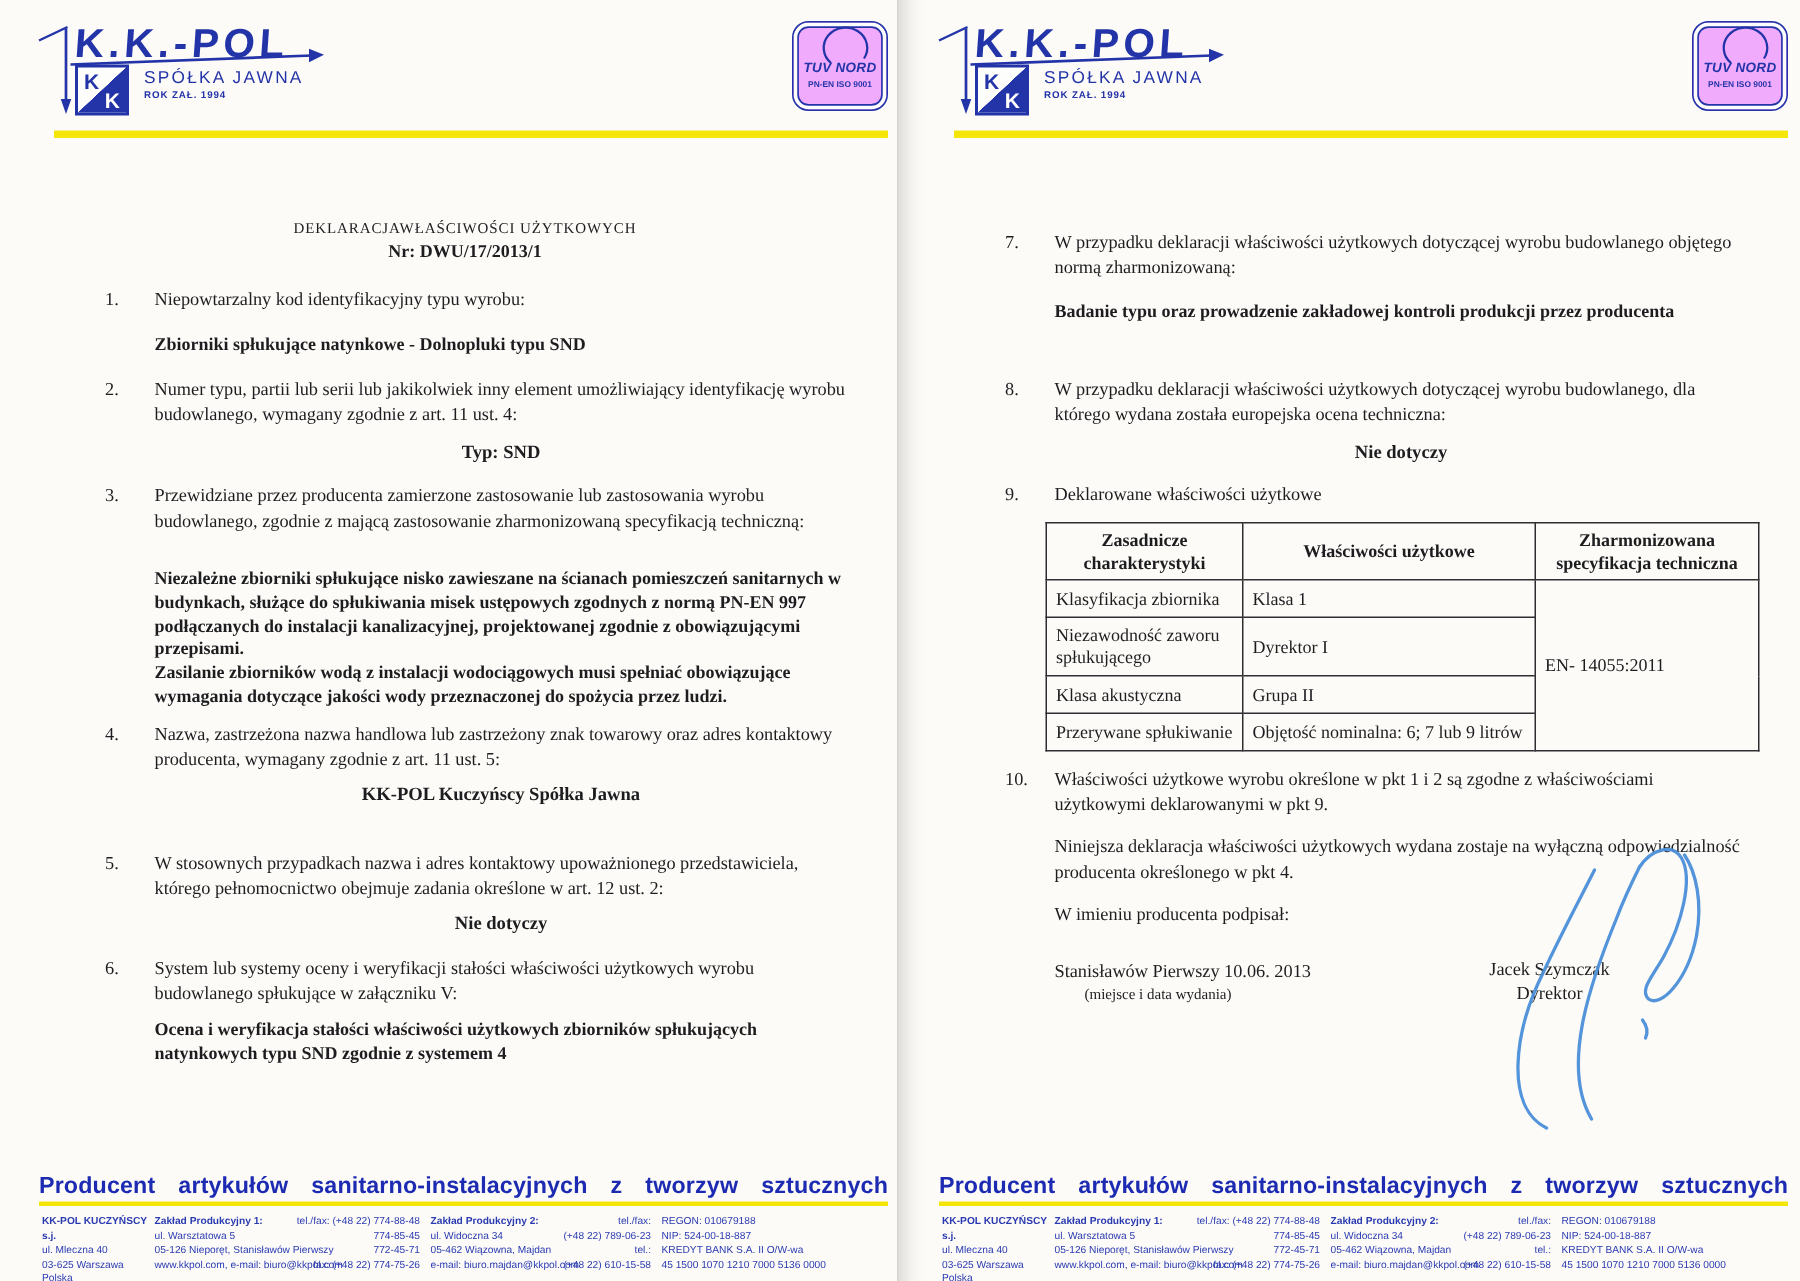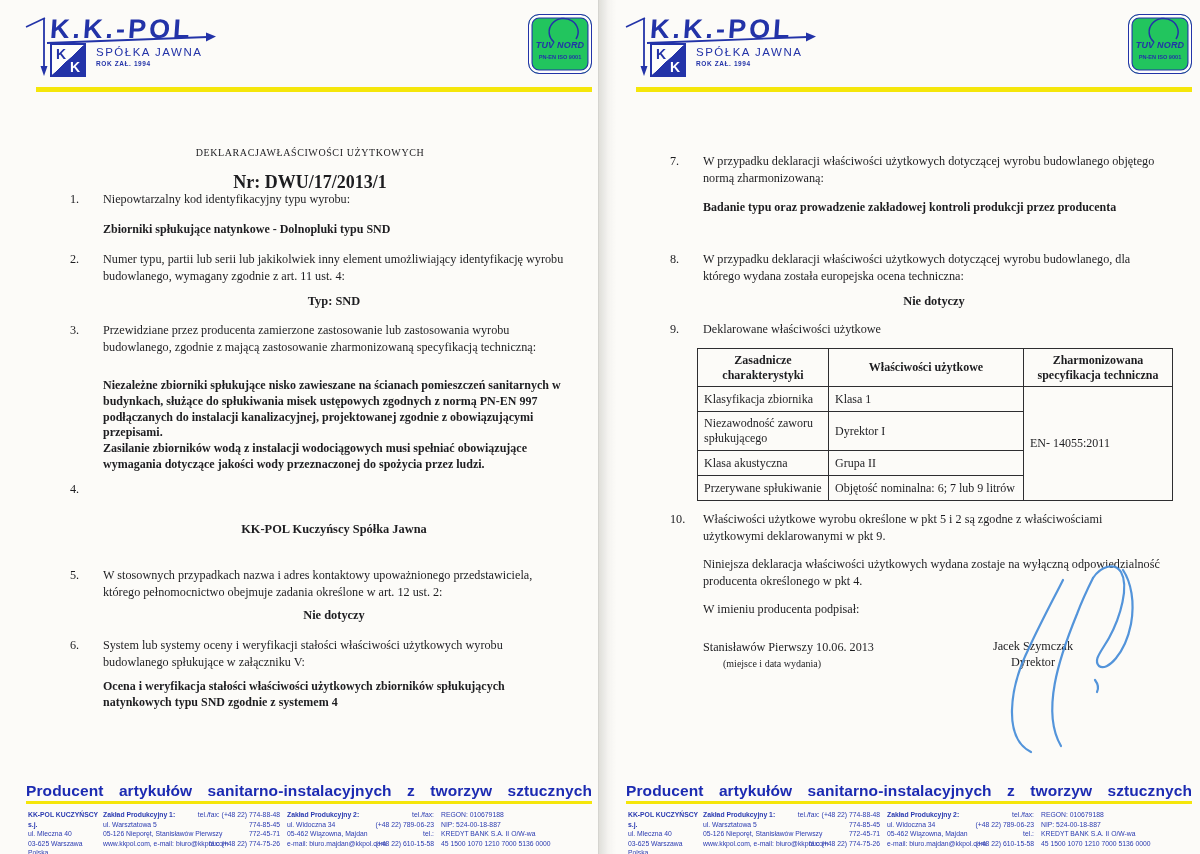--- a/index.html
+++ b/index.html
@@ -50,40 +50,40 @@
     font-size:11.5px; letter-spacing:1.5px; color:#2333a8; white-space:nowrap;
   }
   .logo-since {
     position:absolute; left:80px; top:54px;
     font-family:"Liberation Sans", sans-serif;
     font-weight:bold; font-size:6.5px; letter-spacing:0.6px; color:#2333a8;
   }
   .badge {
     position:absolute; left:528px; top:14px; width:64px; height:60px;
     border:1.6px solid #2333a8; border-radius:11px; box-sizing:border-box;
-    background:#22c55e;
+    background:#f0abfc;
     box-shadow:inset 0 0 0 2.5px #fdfdfc, inset 0 0 0 3.6px #2333a8;
   }
   .badge svg { position:absolute; left:0; top:0; }
   .badge-l1 {
     position:absolute; left:0; top:25px; width:100%; text-align:center;
     font-family:"Liberation Sans", sans-serif; font-style:italic;
     font-weight:bold; font-size:9px; color:#2333a8; letter-spacing:0.2px;
   }
   .badge-l2 {
     position:absolute; left:0; top:39px; width:100%; text-align:center;
     font-family:"Liberation Sans", sans-serif;
     font-weight:bold; font-size:5.6px; color:#2333a8;
   }
   .top-rule { position:absolute; left:36px; top:87px; width:556px; height:5px; background:#f5e60a; }
 
   
   .titleblock { position:absolute; left:50px; width:520px; top:147px; text-align:center; }
   .title-l1 { font-size:10px; letter-spacing:0.6px; }
-  .title-l2 { font-weight:bold; font-size:18px; margin-top:14px; }
+  .title-l2 { font-weight:bold; font-size:12px; margin-top:2px; }
 
   .blk { position:absolute; left:103px; width:462px; font-size:12.2px; line-height:17px; }
   .blk .num { position:absolute; left:-33px; width:30px; }
   .ansL { position:absolute; left:103px; width:468px; font-weight:bold; font-size:12px; line-height:15.8px; }
   .ansC { position:absolute; left:103px; width:462px; font-weight:bold; font-size:12.4px; line-height:17px; text-align:center; }
 
   
   .dop-table { position:absolute; left:97px; top:348px; border-collapse:collapse; table-layout:fixed; }
   .dop-table th, .dop-table td {
     border:1.4px solid #2e2e30; font-size:12px; padding:2px 6px;
@@ -177,20 +177,21 @@
       <span class="num">3.</span>
       <span>Przewidziane przez producenta zamierzone zastosowanie lub zastosowania wyrobu budowlanego, zgodnie z mającą zastosowanie zharmonizowaną specyfikacją techniczną:</span>
     </div>
     <div class="ansL" style="top:378px">
       <div>Niezależne zbiorniki spłukujące nisko zawieszane na ścianach pomieszczeń sanitarnych w budynkach, służące do spłukiwania misek ustępowych zgodnych z normą PN-EN 997 podłączanych do instalacji kanalizacyjnej, projektowanej zgodnie z obowiązującymi przepisami.</div>
       <div>Zasilanie zbiorników wodą z instalacji wodociągowych musi spełniać obowiązujące wymagania dotyczące jakości wody przeznaczonej do spożycia przez ludzi.</div>
     </div>
 
     <div class="blk" style="top:481px">
       <span class="num">4.</span>
+      <span>Nazwa, zastrzeżona nazwa handlowa lub zastrzeżony znak towarowy oraz adres kontaktowy producenta, wymagany zgodnie z art. 11 ust. 5:</span>
     </div>
     <div class="ansC" style="top:521px">
       <div>KK-POL Kuczyńscy Spółka Jawna</div>
     </div>
 
     <div class="blk" style="top:567px">
       <span class="num">5.</span>
       <span>W stosownych przypadkach nazwa i adres kontaktowy upoważnionego przedstawiciela, którego pełnomocnictwo obejmuje zadania określone w art. 12 ust. 2:</span>
     </div>
     <div class="ansC" style="top:607px">Nie dotyczy</div>
@@ -314,21 +315,21 @@
       </tr>
       <tr>
         <td>Przerywane spłukiwanie</td>
         <td>Objętość nominalna: 6; 7 lub 9 litrów</td>
       </tr>
     </tbody>
       </table>
 
     <div class="blk" style="top:511px">
       <span class="num">10.</span>
-      <span>Właściwości użytkowe wyrobu określone w pkt 5 i 2 są zgodne z właściwościami użytkowymi deklarowanymi w pkt 9.</span>
+      <span>Właściwości użytkowe wyrobu określone w pkt 1 i 2 są zgodne z właściwościami użytkowymi deklarowanymi w pkt 9.</span>
     </div>
     <div class="blk" style="top:556px">Niniejsza deklaracja właściwości użytkowych wydana zostaje na wyłączną odpowiedzialność producenta określonego w pkt 4.</div>
     <div class="blk" style="top:601px">W imieniu producenta podpisał:</div>
 
     <div class="sig-date">Stanisławów Pierwszy 10.06. 2013</div>
     <div class="sig-caption">(miejsce i data wydania)</div>
     <div class="sig-name">
       <div>Jacek Szymczak</div>
       <div>Dyrektor</div>
     </div>

